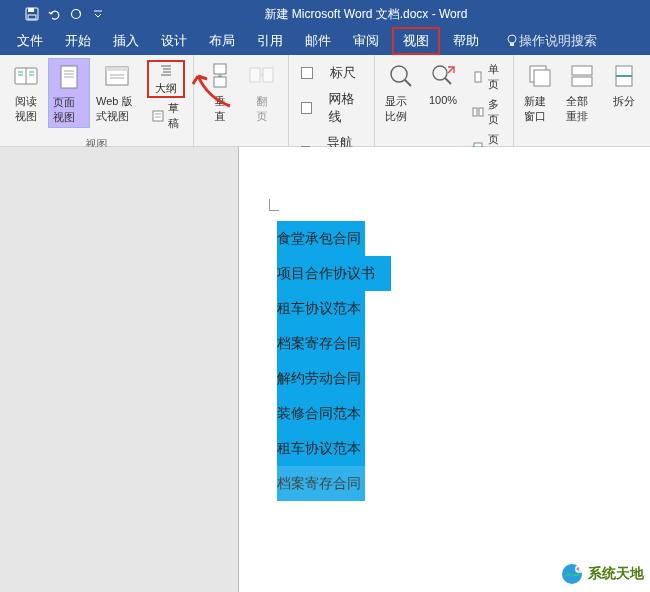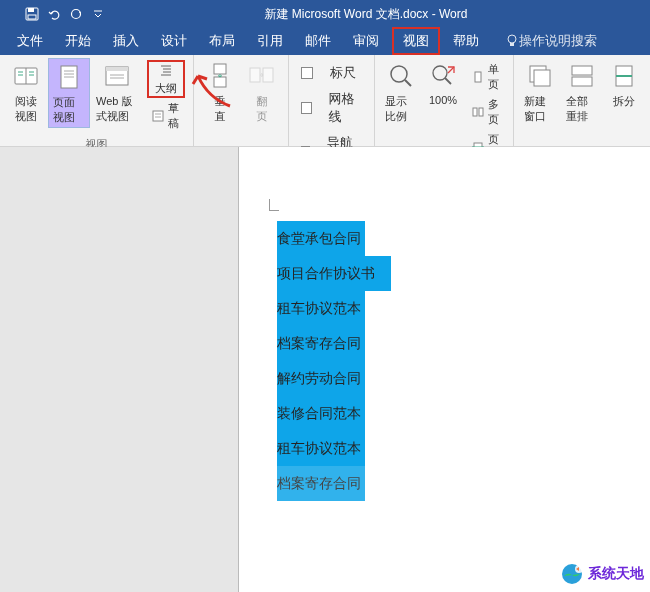--- a/index.html
+++ b/index.html
@@ -36,21 +36,21 @@
   
   .doc-area { position: absolute; top: 147px; left: 0; right: 0; bottom: 0; display: flex; }
   .left-gutter { width: 238px; background: #e6e6e6; }
   .page { background: #fff; flex: 1; position: relative; border-left: 1px solid #bbb; }
   .cursor-mark { position: absolute; left: 30px; top: 52px; width: 10px; height: 12px; border-left: 1px solid #999; border-bottom: 1px solid #999; }
   
   .content-list { position: absolute; left: 38px; top: 74px; }
   .content-line { font-size: 14px; color: #252525; padding: 7px 4px 7px 0; background: #0ea5e9; margin-bottom: 0; line-height: 1.5; display: block; width: fit-content; }
   .content-line.wide { padding-right: 16px; }
   
-  .watermark { position: absolute; right: 6px; bottom: 6px; display: flex; align-items: center; gap: 4px; font-size: 14px; font-weight: bold; color: #6d28d9; }
+  .watermark { position: absolute; right: 6px; bottom: 6px; display: flex; align-items: center; gap: 4px; font-size: 14px; font-weight: bold; color: #4d7c0f; }
   .wm-icon { width: 24px; height: 24px; position:relative; }
   
   svg { display: block; }
 </style>
 </head>
 <body>
 
 <div class="titlebar">
   <div class="qat">
     <span class="qat-icon">

